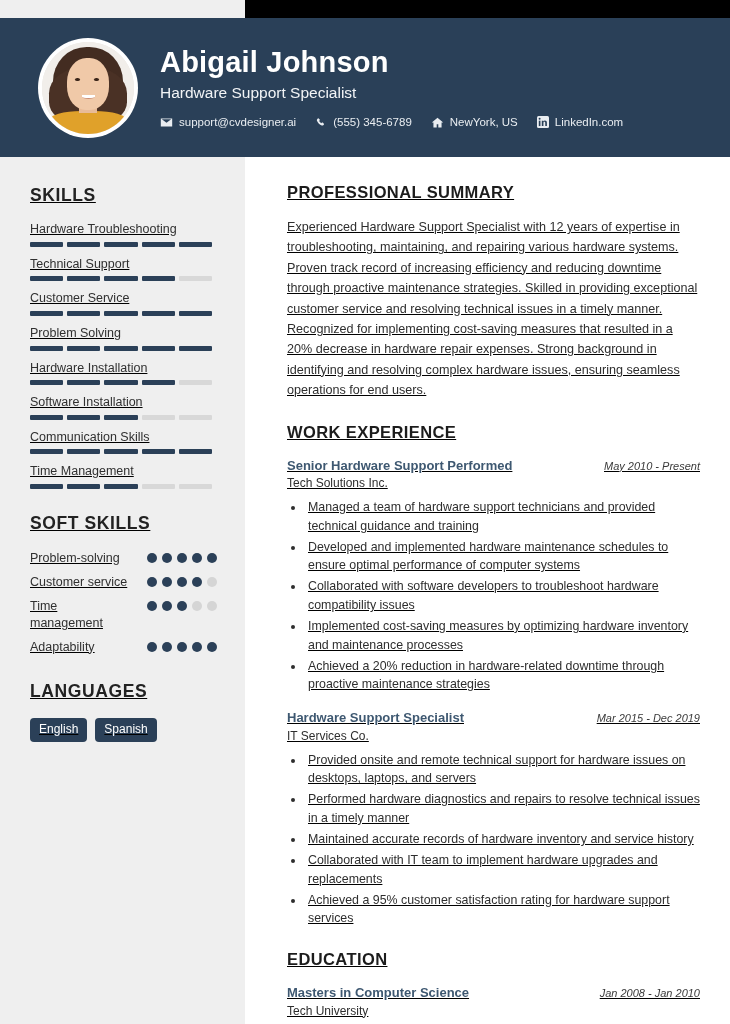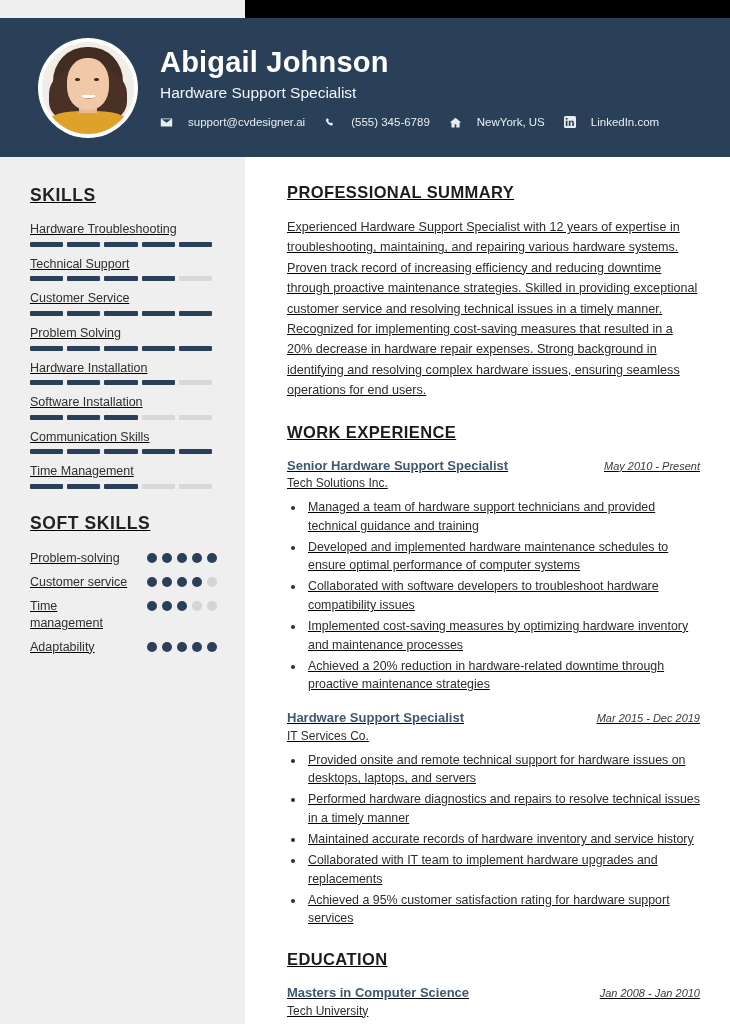--- a/index.html
+++ b/index.html
@@ -135,21 +135,21 @@
   .contacts {
     display: flex;
     align-items: center;
     margin-top: 14px;
     gap: 19px;
     flex-wrap: nowrap;
   }
   .contact {
     display: flex;
     align-items: center;
-    gap: 15px;
+    gap: 6px;
     font-size: 11.5px;
     color: #e9edf1;
     white-space: nowrap;
   }
   .contact svg { display: block; flex: 0 0 auto; }
 
   
   .body-wrap {
     position: absolute;
     top: 157px; left: 0;
@@ -506,36 +506,43 @@
                 <span class="dot on"></span>
                 <span class="dot on"></span>
                 <span class="dot on"></span>
                 <span class="dot on"></span>
                 <span class="dot on"></span>
               </div>
             </div>
           </div>
       </div>
 
+      <div>
+        <div class="side-heading">LANGUAGES</div>
+        <div class="lang-list" id="lang-list">
+            <span class="lang-chip">English</span>
+            <span class="lang-chip">Spanish</span>
+          </div>
+      </div>
 
     </div>
 
     <div class="main">
 
       <div class="section">
         <div class="main-heading">PROFESSIONAL SUMMARY</div>
         <div class="summary-text">Experienced Hardware Support Specialist with 12 years of expertise in troubleshooting, maintaining, and repairing various hardware systems. Proven track record of increasing efficiency and reducing downtime through proactive maintenance strategies. Skilled in providing exceptional customer service and resolving technical issues in a timely manner. Recognized for implementing cost-saving measures that resulted in a 20% decrease in hardware repair expenses. Strong background in identifying and resolving complex hardware issues, ensuring seamless operations for end users.</div>
       </div>
 
       <div class="section">
         <div class="main-heading">WORK EXPERIENCE</div>
         <div id="exp-list">
             <div class="entry">
               <div class="entry-head">
-                <div class="entry-title">Senior Hardware Support Specialist</div>
+                <div class="entry-title">Senior Hardware Support Performed</div>
                 <div class="entry-date">May 2010 - Present</div>
               </div>
               <div class="entry-sub">Tech Solutions Inc.</div>
               <ul class="bullets">
                 <li>Managed a team of hardware support technicians and provided technical guidance and training</li>
                 <li>Developed and implemented hardware maintenance schedules to ensure optimal performance of computer systems</li>
                 <li>Collaborated with software developers to troubleshoot hardware compatibility issues</li>
                 <li>Implemented cost-saving measures by optimizing hardware inventory and maintenance processes</li>
                 <li>Achieved a 20% reduction in hardware-related downtime through proactive maintenance strategies</li>
               </ul>

